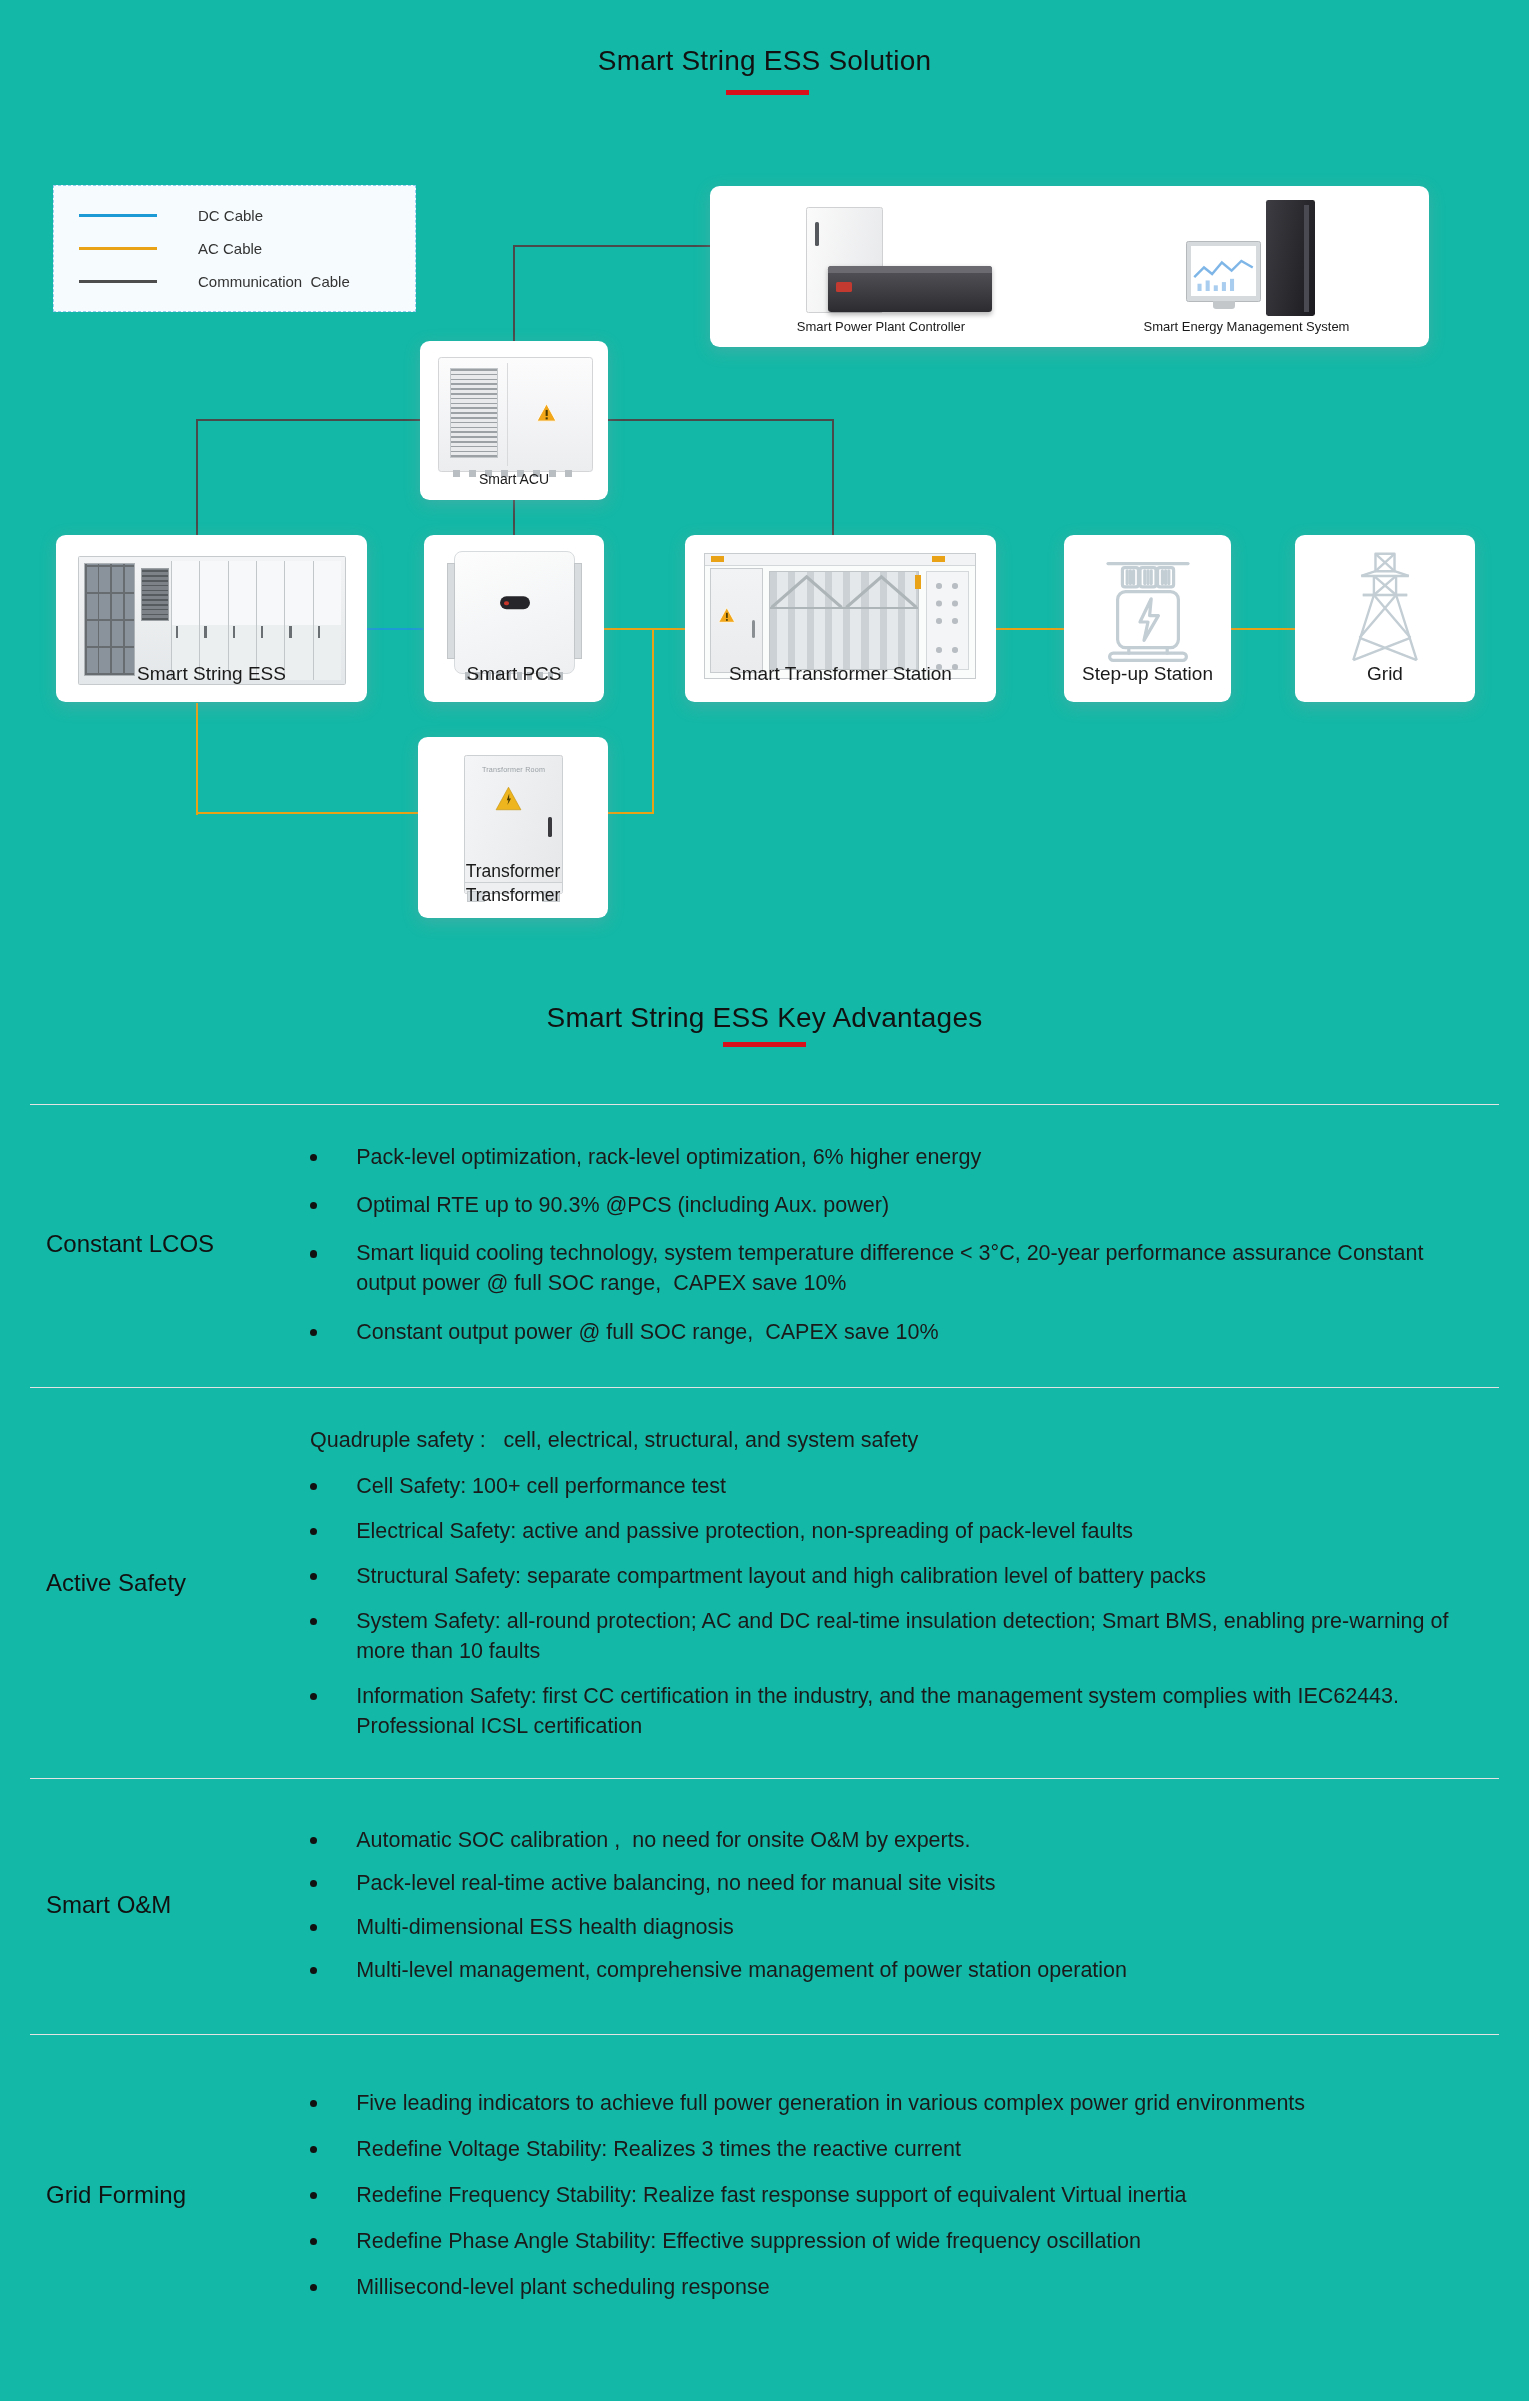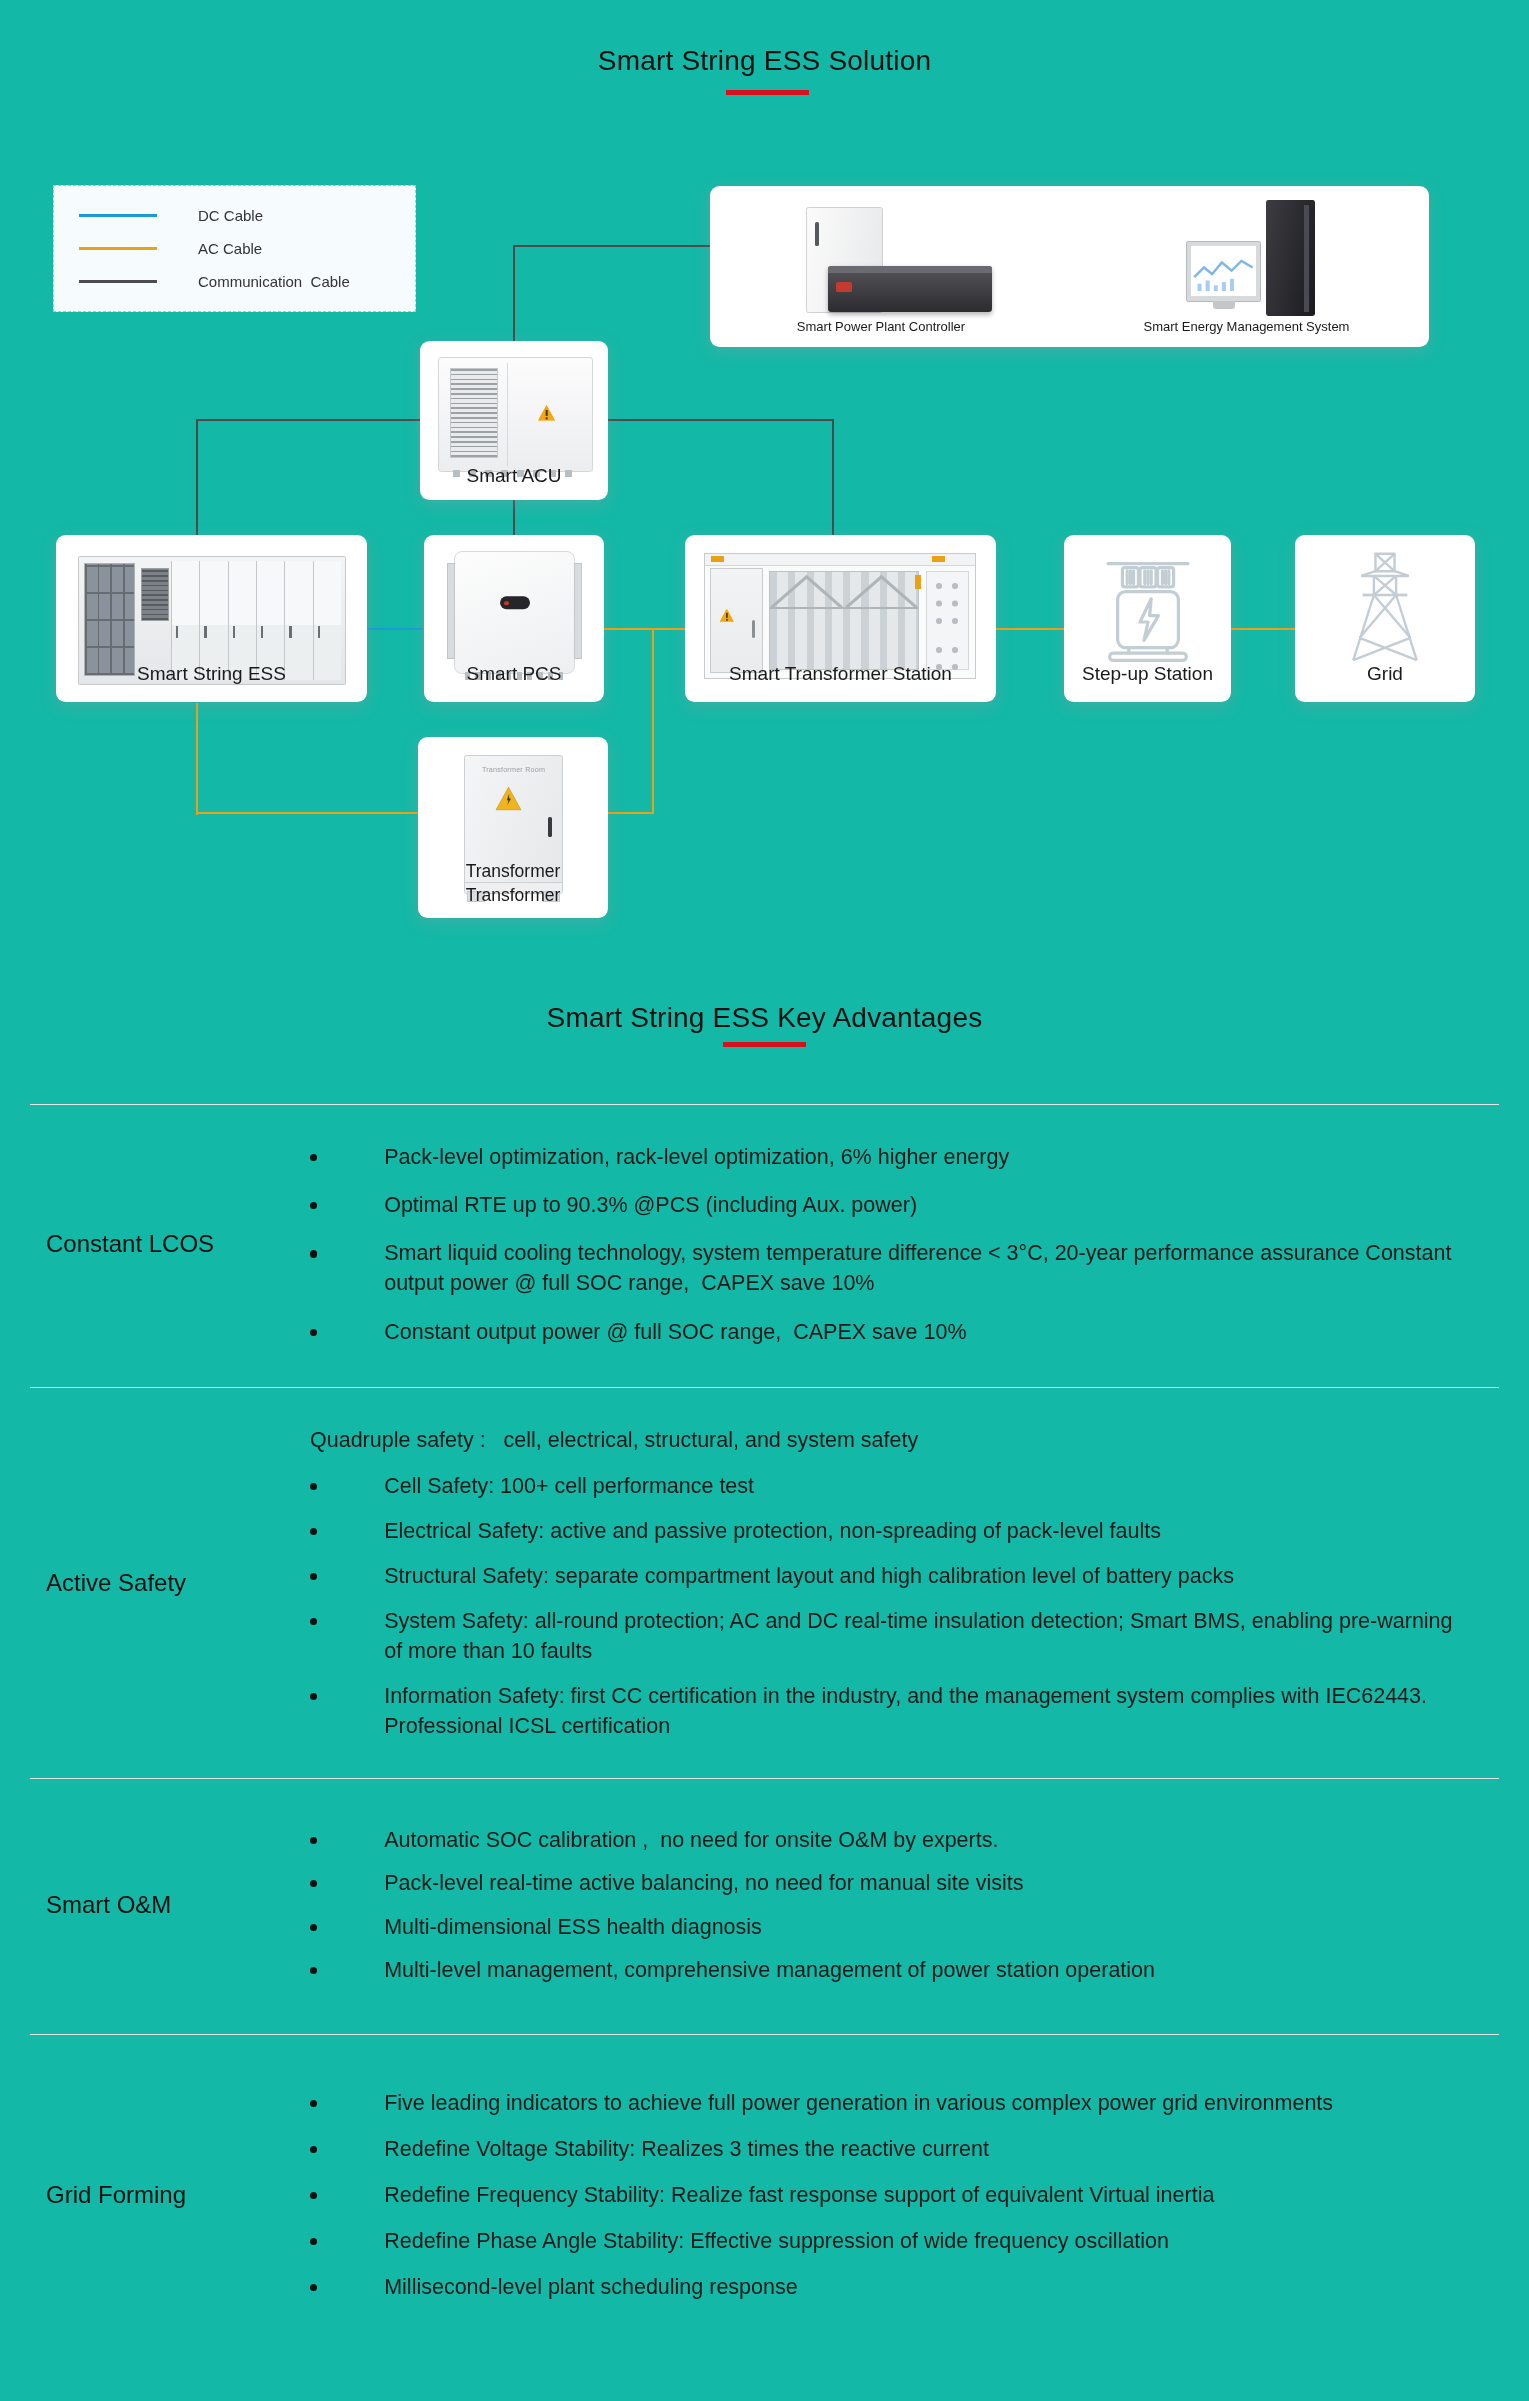--- a/index.html
+++ b/index.html
@@ -30,21 +30,21 @@
   .card-top{left:710px;top:186px;width:719px;height:161px;}
   .card-acu{left:420px;top:341px;width:188px;height:159px;}
   .card-ess{left:56px;top:535px;width:311px;height:167px;}
   .card-pcs{left:424px;top:535px;width:180px;height:167px;}
   .card-ts{left:685px;top:535px;width:311px;height:167px;}
   .card-su{left:1064px;top:535px;width:167px;height:167px;}
   .card-grid{left:1295px;top:535px;width:180px;height:167px;}
   .card-dt{left:418px;top:737px;width:190px;height:181px;}
 
   .lbl-20{bottom:12.7px;font-size:13px;}
-  .lbl-22{bottom:12.7px;font-size:19px;}
+  .lbl-22{bottom:12.7px;font-size:14px;}
   .lbl-24{bottom:17.5px;font-size:19px;}
   .dt-lines{bottom:11px;font-size:17.5px;line-height:24px;}
 
   
   .dev-ctrl{position:absolute;left:72px;top:21px;width:231px;height:110px;}
   .ctrl-cab{position:absolute;left:24px;top:0;width:75px;height:104px;background:linear-gradient(100deg,#FBFBFB,#E7E8EA);border:0.8px solid #CFD1D3;border-radius:2.4px;}
   .ctrl-cab::before{content:"";position:absolute;left:8px;top:14.3px;width:4px;height:24px;background:#55585C;border-radius:1.6px;}
   .ctrl-box{position:absolute;left:46px;top:59px;width:164px;height:46px;background:linear-gradient(#54545A,#2C2C30);border-radius:3.2px;box-shadow:0 2.4px 5.6px rgba(0,0,0,.28);}
   .ctrl-box::before{content:"";position:absolute;left:0;top:0;right:0;height:7.2px;background:#6A6A70;border-radius:3.2px 3.2px 0 0;}
   .ctrl-box::after{content:"";position:absolute;left:8px;top:16px;width:16px;height:10.4px;background:#C23A30;border-radius:1.6px;}
@@ -111,21 +111,21 @@
   
   .adv-title-wrap{position:relative;text-align:center;margin-top:46px;}
   .adv-title{font-size:28px;color:#111;letter-spacing:0.2px;}
   .adv-underline{width:83px;height:4.8px;background:#D8101C;margin:8px auto 0;}
 
   .sections{width:1469px;margin:57px 0 0 30px;}
   .sec{display:flex;align-items:center;border-top:0.8px solid #E3E3E3;box-sizing:border-box;}
   .sec-label{width:280px;padding-left:16px;box-sizing:border-box;font-size:24px;color:#111;flex:none;}
   .sec-content{width:1147px;flex:none;}
   .intro{font-size:21.5px;line-height:30px;white-space:pre-wrap;margin:0 0 16px 0;}
-  .bullet{display:flex;align-items:flex-start;gap:28px;}
+  .bullet{display:flex;align-items:flex-start;}
   .bullet .dot{flex:none;width:7.2px;height:7.2px;border-radius:50%;background:#111;margin:12px 39px 0 0;}
   .bullet .b-text{font-size:21.5px;line-height:30px;white-space:pre-wrap;}
   .sec0{padding:37px 0 40px;} .sec0 .bullet{margin-bottom:18.3px;}
   .sec1{padding:37px 0 37px;} .sec1 .bullet{margin-bottom:15px;}
   .sec2{padding:46px 0 49px;} .sec2 .bullet{margin-bottom:13.5px;}
   .sec3{padding:53px 0 48px;} .sec3 .bullet{margin-bottom:16px;}
   .sec .bullet:last-child{margin-bottom:0;}
 </style>
 </head>
 <body>

